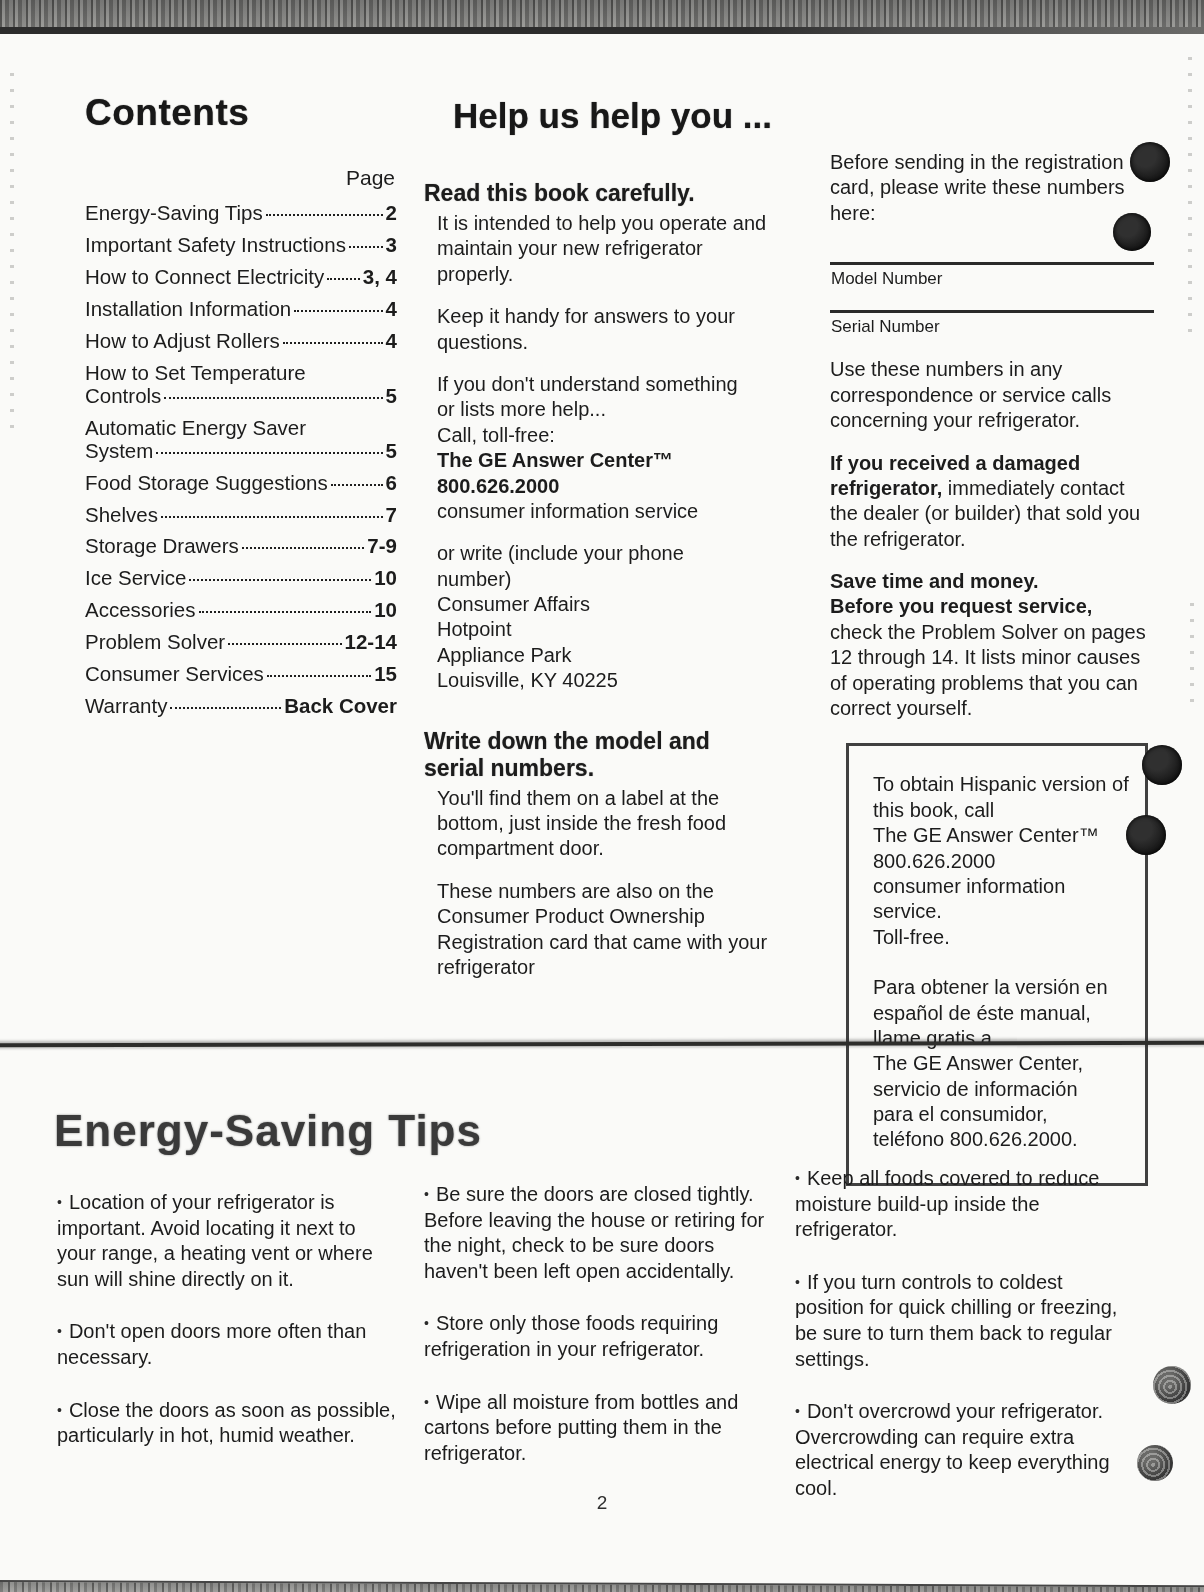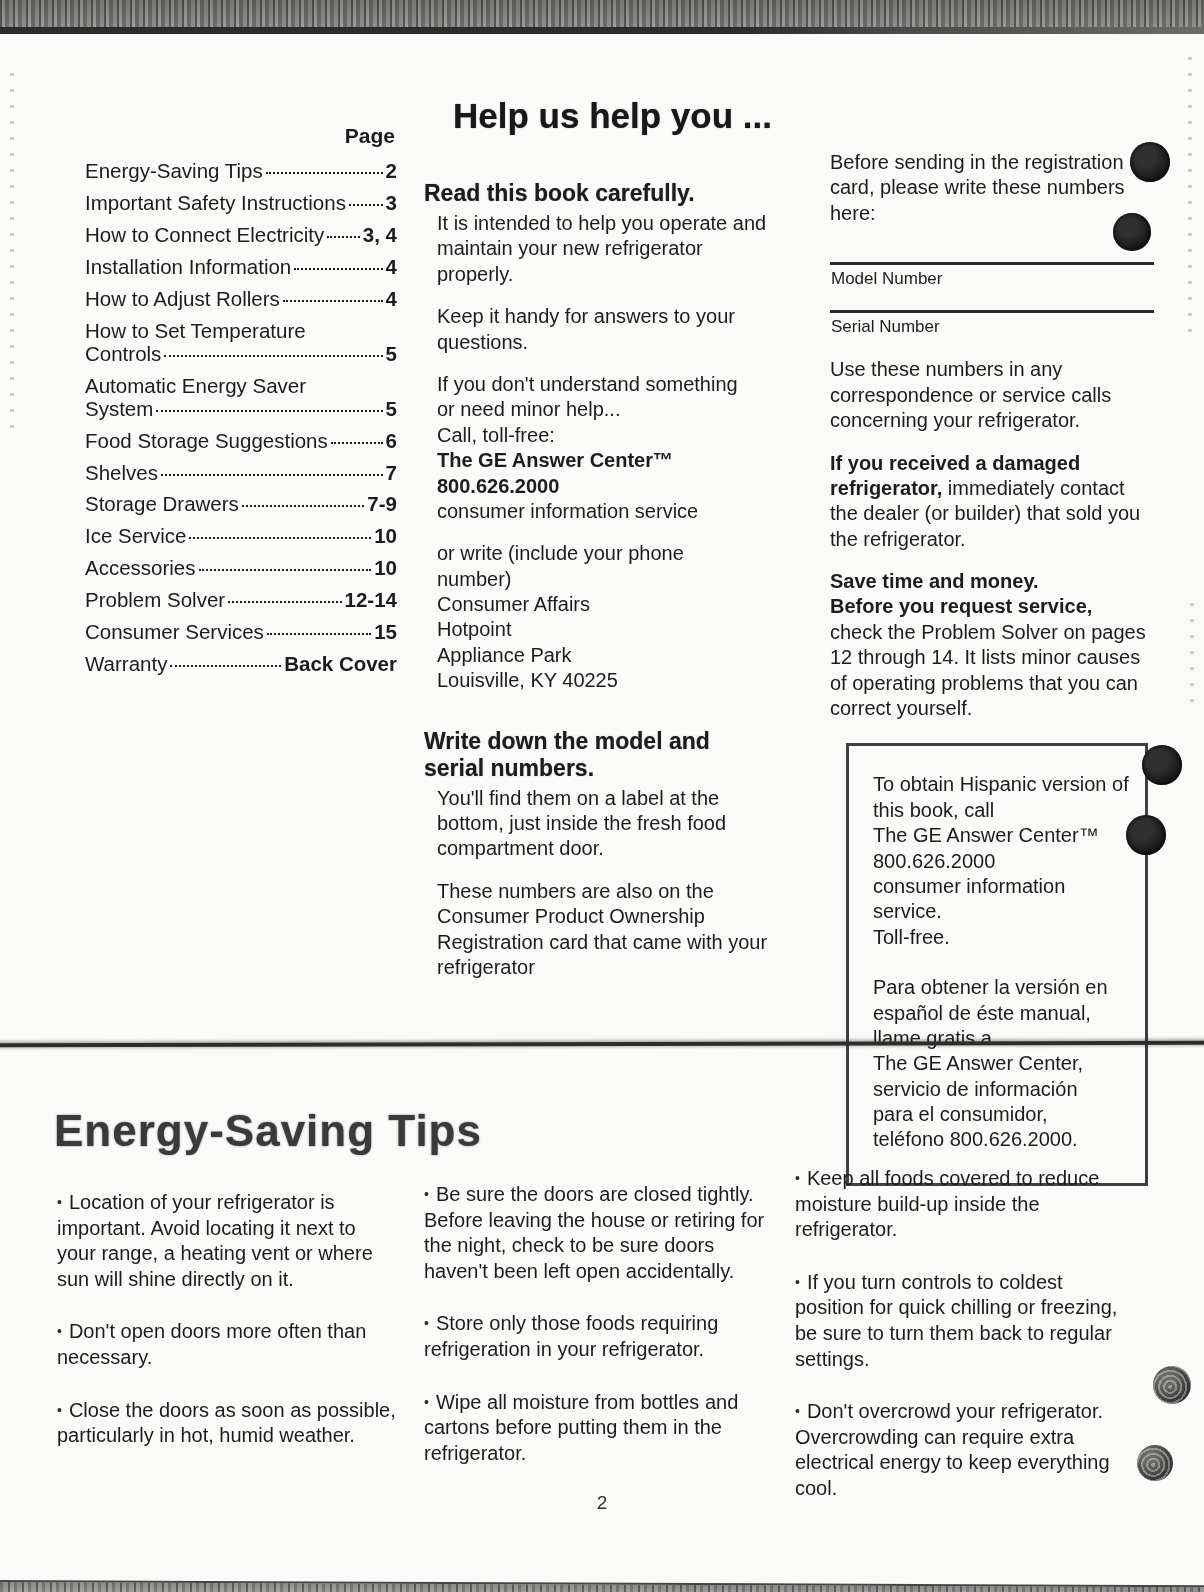--- a/index.html
+++ b/index.html
@@ -44,21 +44,21 @@
     background-blend-mode:multiply;
   }
   .dot-speck::after{
     content:""; position:absolute; inset:0; border-radius:50%;
     background:repeating-radial-gradient(circle at 45% 55%, rgba(250,250,248,.35) 0 2px, transparent 2px 5px);
   }
 
   
   .col-contents { position:absolute; left:85px; top:92px; width:312px; }
   .contents-title { font-size:37px; font-weight:bold; letter-spacing:.5px; color:#181818; text-shadow:0 0 1px rgba(30,30,30,.75); }
-  .page-header { text-align:right; font-weight:bold; font-size:21px; margin:32px 2px 12px 0; }
+  .page-header { text-align:right; font-weight:normal; font-size:21px; margin:32px 2px 12px 0; }
   .toc-row { font-size:20.5px; line-height:1.12; margin-bottom:9px; }
   .toc-l1:empty { display:none; }
   .toc-line2 { display:flex; align-items:baseline; }
   .toc-label { white-space:nowrap; }
   .toc-dots { flex:1 1 auto; min-width:10px; margin:0 3px; border-bottom:2.5px dotted #1e1e1e; transform:translateY(-4px); }
   .toc-page { font-weight:bold; white-space:nowrap; }
 
   
   .col-help { position:absolute; left:424px; top:96px; width:354px; }
   .help-title { font-size:35px; font-weight:bold; color:#181818; text-shadow:0 0 1px rgba(30,30,30,.7); margin-bottom:44px;margin-left:29px; }
@@ -95,20 +95,21 @@
 <body>
 
 <div class="page">
 
   <div class="scan-band-top"></div>
   <div class="edge-dashes" style="left:10px; top:60px; height:370px;"></div>
   <div class="edge-dashes" style="left:1188px; top:44px; height:300px;"></div>
   <div class="edge-dashes" style="left:1190px; top:590px; height:120px;"></div>
 
   <div class="col-contents">
+    <div class="contents-title">Contents</div>
     <div class="page-header">Page</div>
 
     <div class="toc-row">
 
       <div class="toc-line2">
           <span class="toc-label">Energy-Saving Tips</span>
           <span class="toc-dots"></span>
           <span class="toc-page">2</span>
         </div>
     </div>
@@ -228,21 +229,21 @@
 
   <div class="col-help">
     <div class="help-title">Help us help you ...</div>
 
     <div class="sub-heading">Read this book carefully.</div>
     <div class="body">
       <div class="blk">It is intended to help you operate and maintain your new refrigerator properly.</div>
       <div class="blk">Keep it handy for answers to your questions.</div>
       <div class="blk">
         <div>If you don't understand something</div>
-        <div>or need minor help...</div>
+        <div>or lists more help...</div>
         <div>Call, toll-free:</div>
         <div class="b">The GE Answer Center™</div>
         <div class="b">800.626.2000</div>
         <div>consumer information service</div>
       </div>
       <div class="blk">
         <div>or write (include your phone</div>
         <div>number)</div>
         <div>Consumer Affairs</div>
         <div>Hotpoint</div>

